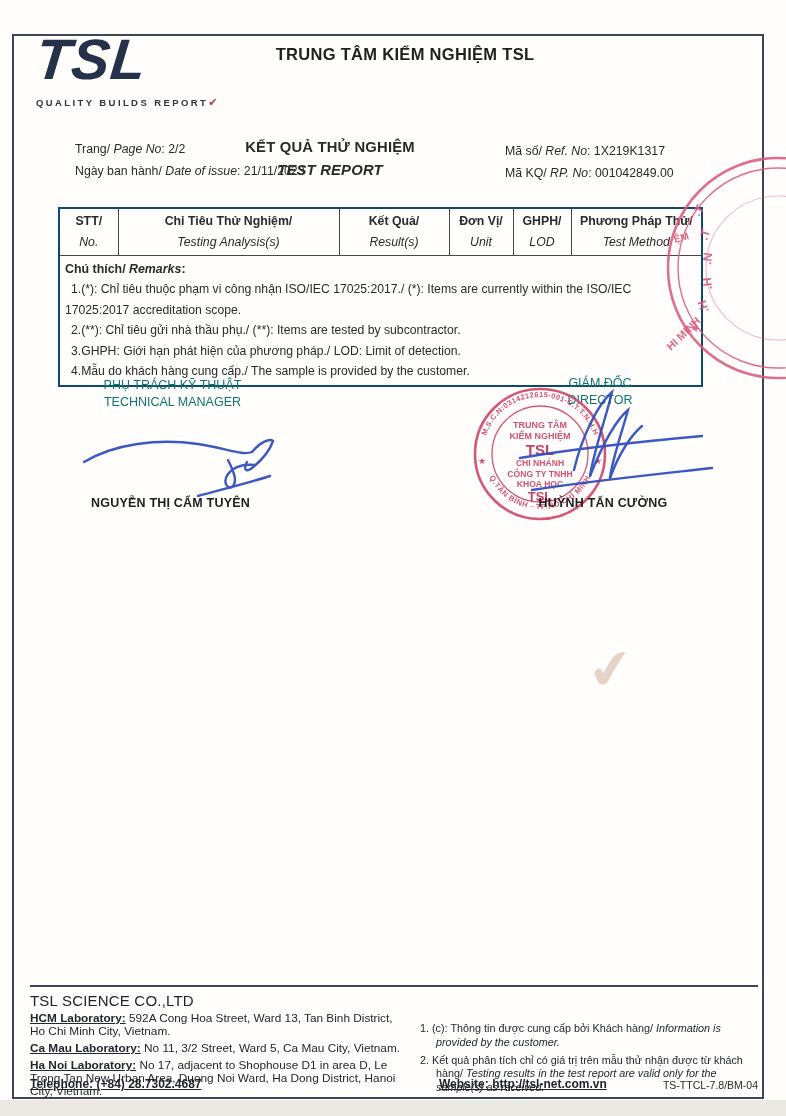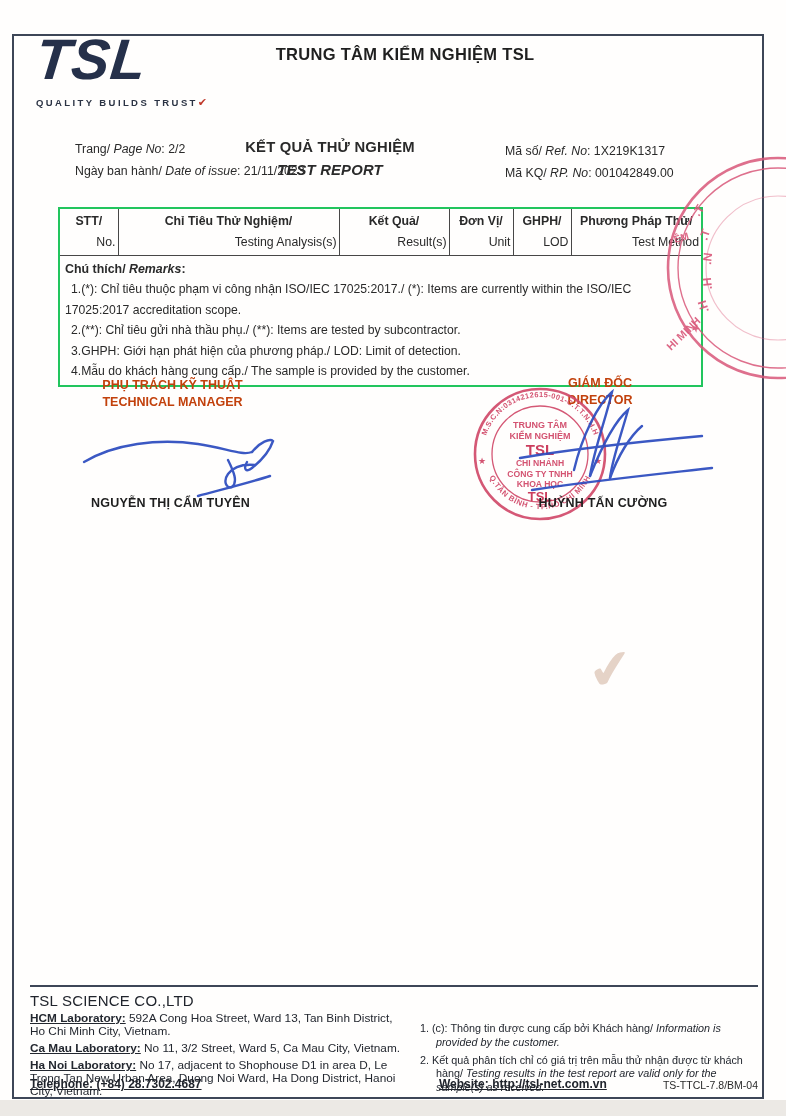--- a/index.html
+++ b/index.html
@@ -12,29 +12,29 @@
   .logo-tagline{font-size:9.5px;font-weight:bold;letter-spacing:2.4px;color:#2b3344;white-space:nowrap;}
   .logo-check{color:#c0392b;font-size:11px;letter-spacing:0;}
   .company-block{text-align:center;color:#1f1f1f;}
   .company-l1{font-size:20.5px;font-weight:bold;letter-spacing:.3px;}
   .company-l2{font-size:16.5px;font-weight:bold;margin-top:7px;letter-spacing:.3px;}
   
   .info-line{font-size:12.3px;line-height:22px;white-space:nowrap;}
   .it{font-style:italic;}
   .report-title{font-size:14.8px;font-weight:bold;line-height:23px;text-align:center;letter-spacing:.2px;}
   
-  table.results{border-collapse:collapse;table-layout:fixed;border:2px solid #22c55e;}
+  table.results{border-collapse:collapse;table-layout:fixed;border:2px solid #0c4a6e;}
   table.results th, table.results td{border:1.6px solid #474747;padding:2px;vertical-align:middle;}
   .th-vi{font-size:12.3px;font-weight:bold;line-height:21px;text-align:center;}
-  .th-en{font-size:12.3px;font-weight:normal;line-height:21px;text-align:right;}
+  .th-en{font-size:12.3px;font-style:italic;font-weight:normal;line-height:21px;text-align:center;}
   .remarks-cell{vertical-align:top !important;padding:3px 8px 3px 5px !important;}
   .remarks-title{font-size:12.4px;font-weight:bold;line-height:20px;}
   .remark-line{font-size:12.2px;line-height:20.5px;text-indent:6px;}
   
-  .sig-title{font-size:12.5px;font-weight:bold;line-height:17px;text-align:center;color:#c2410c;}
+  .sig-title{font-size:12.5px;font-weight:normal;line-height:17px;text-align:center;color:#0f766e;}
   .sig-name{font-size:12.5px;font-weight:bold;text-align:center;color:#1e1e1e;letter-spacing:.2px;white-space:nowrap;}
   
   .stamp-svg text{font-family:"Liberation Sans","DejaVu Sans",sans-serif;}
   
   .watermark{font-size:54px;color:rgba(204,168,146,.5);transform:rotate(-8deg);}
   
   .foot-sep{background:#3d4657;height:2px;}
   .foot-company{font-size:15px;font-weight:normal;color:#20242c;margin-bottom:3px;letter-spacing:.2px;}
   .lab-entry{font-size:11.8px;line-height:13px;margin-bottom:4px;color:#23272f;}
   .lab-label{font-weight:bold;text-decoration:underline;}
@@ -48,21 +48,21 @@
 <body>
 
 <div class="page">
 
   <div class="border-box"></div>
 
   <div class="abs" style="left:36px;top:30px;">
     <div class="logo-text">TSL</div>
   </div>
   <div class="abs logo-tagline" style="left:36px;top:96px;">
-    <span>QUALITY BUILDS TRUST</span><span class="logo-check">✔</span>
+    <span>QUALITY BUILDS REPORT</span><span class="logo-check">✔</span>
   </div>
 
   <div class="abs company-block" style="left:170px;top:38px;width:470px;">
     <div class="company-l2">TRUNG TÂM KIỂM NGHIỆM TSL</div>
   </div>
 
   <div class="abs" style="left:75px;top:138px;">
     <div class="info-line"><span>Trang/ </span><span class="it">Page No</span><span>: 2/2</span></div>
     <div class="info-line"><span>Ngày ban hành/ </span><span class="it">Date of issue</span><span>: 21/11/2023</span></div>
   </div>

